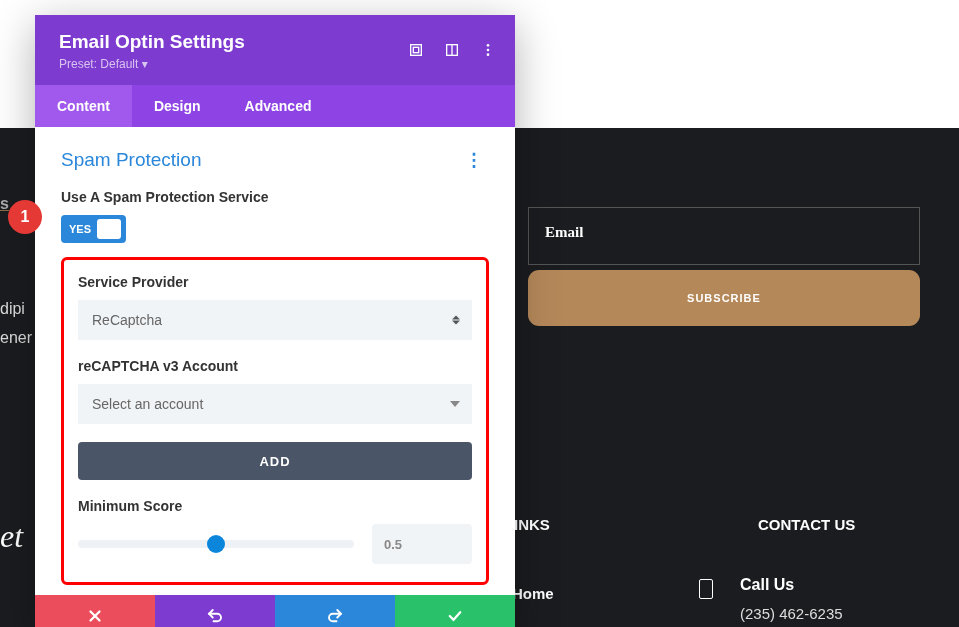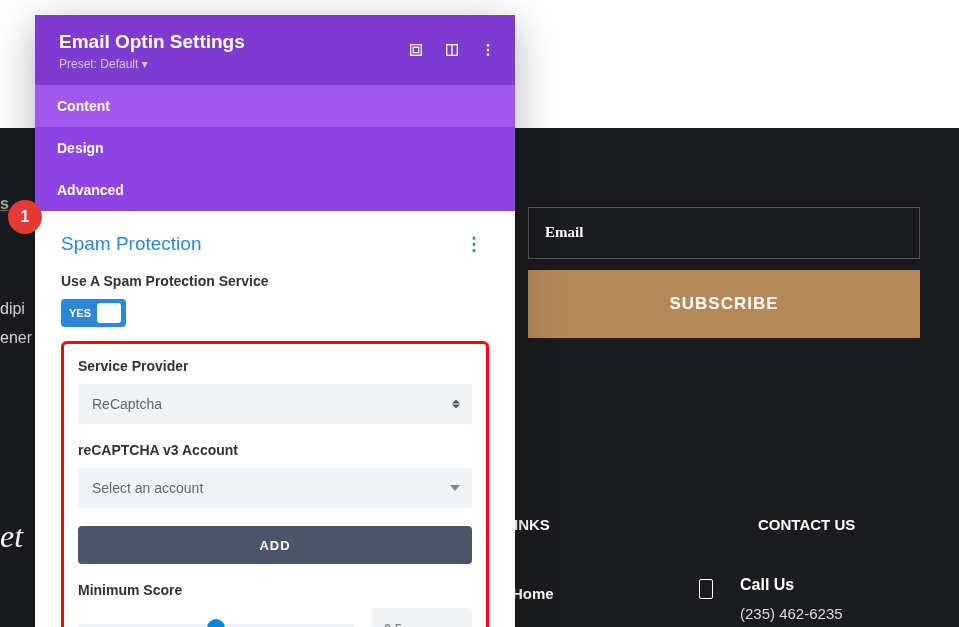--- a/index.html
+++ b/index.html
@@ -12,40 +12,40 @@
 .menu-home { position: absolute; top: 585px; left: 512px; color: #fff; font-size: 15px; font-weight: 600; }
 .dark-bar { position: absolute; top: 410px; left: 355px; width: 160px; height: 195px; background: #0f1112; }
 
 
 .left-txt1 { position: absolute; top: 195px; left: 0; color: #aaa; font-size: 16px; font-weight: 700; text-decoration: underline; text-decoration-color: #8b6f47; }
 .left-txt2 { position: absolute; top: 300px; left: 0; color: #ddd; font-size: 16px; }
 .left-txt3 { position: absolute; top: 329px; left: 0; color: #ddd; font-size: 16px; }
 .left-italic { position: absolute; top: 518px; left: 0; color: #fff; font-style: italic; font-family: Georgia, serif; font-size: 32px; }
 
 
-.email-box { position: absolute; top: 207px; left: 528px; width: 392px; height: 52px; border: 1px solid #555; background: transparent; padding: 0 16px; }
+.email-box { position: absolute; top: 207px; left: 528px; width: 392px; height: 58px; border: 1px solid #555; background: transparent; padding: 0 16px; }
 .email-box span { color: #fff; font-family: Georgia, serif; font-weight: 700; font-size: 15px; line-height: 48px; }
-.subscribe-btn { position: absolute; top: 270px; left: 528px; width: 392px; height: 68px; background: #b5885a; color: #fff; font-weight: 700; font-size: 17px; letter-spacing: 1px; display: flex; align-items: center; justify-content: center; }
+.subscribe-btn { position: absolute; top: 270px; left: 528px; width: 392px; height: 56px; background: #b5885a; color: #fff; font-weight: 700; font-size: 11px; letter-spacing: 1px; display: flex; align-items: center; justify-content: center; border-radius: 11px; }
 
 .quick-links { position: absolute; top: 516px; left: 514px; color: #fff; font-weight: 700; font-size: 15px; }
 .contact-us { position: absolute; top: 516px; left: 758px; color: #fff; font-weight: 700; font-size: 15px; }
 .phone-icon { position: absolute; top: 579px; left: 699px; width: 14px; height: 20px; border: 1.5px solid #fff; border-radius: 2px; }
 .call-us { position: absolute; top: 576px; left: 740px; color: #fff; font-weight: 700; font-size: 16px; }
 .phone-num { position: absolute; top: 605px; left: 740px; color: #ddd; font-size: 15px; }
 
 
 .modal { position: absolute; top: 15px; left: 35px; width: 480px; background: #fff; box-shadow: 0 10px 40px rgba(0,0,0,0.3); }
 .modal-head { background: #7e3bd0; padding: 16px 24px 14px; }
 .modal-title { color: #fff; font-size: 19px; font-weight: 600; }
 .modal-preset { color: #d8c4f0; font-size: 12px; margin-top: 4px; }
 .modal-icons { position: absolute; top: 20px; right: 12px; display: flex; gap: 6px; }
 .hicon { width: 30px; height: 30px; display: flex; align-items: center; justify-content: center; color: #fff; cursor: pointer; }
 .hicon svg { width: 16px; height: 16px; }
 
-.tabs { display: flex; background: #8e44e4; flex-direction: column; }
+.tabs { display: flex; background: #8e44e4; }
 .tab { padding: 13px 22px; color: #fff; font-size: 14px; font-weight: 700; cursor: pointer; }
 .tab.active { background: #a158ec; }
 
 .modal-body { padding: 22px 26px 10px; background: #fff; position: relative; }
 .section-head { display: flex; justify-content: space-between; align-items: center; margin-bottom: 18px; }
 .section-title { color: #2b87da; font-size: 19px; font-weight: 400; }
 .section-menu { color: #2b87da; font-size: 18px; font-weight: 700; cursor: pointer; padding: 0 6px; }
 
 .field-row { margin-bottom: 14px; }
 .label { color: #333; font-size: 14px; font-weight: 600; margin-bottom: 10px; }

